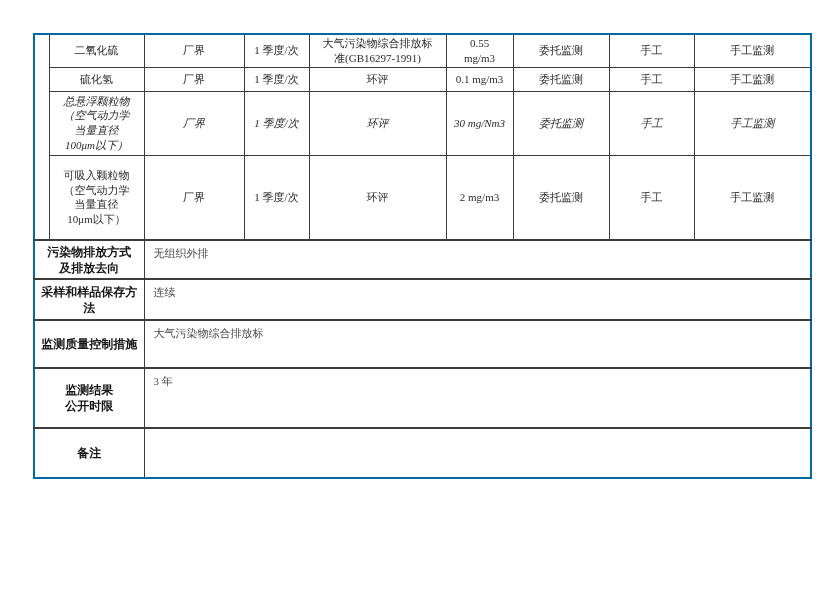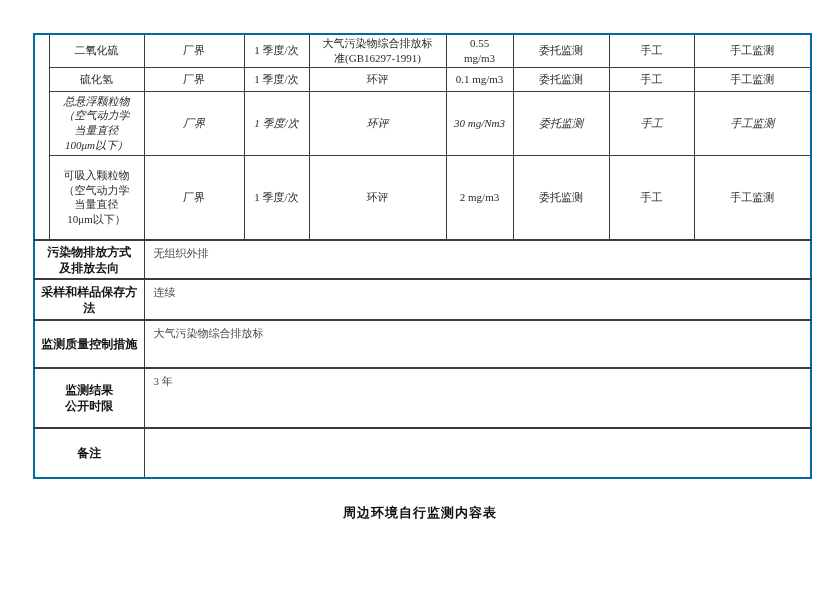--- a/index.html
+++ b/index.html
@@ -126,15 +126,14 @@
 公开时限</td>
         <td colspan="7" class="value">3 年</td>
       </tr>
       <tr class="info i5">
         <td colspan="2" class="label preline">备注</td>
         <td colspan="7" class="value"></td>
       </tr>
     </tbody>
   </table>
 
-  <div class="footer-title">周边环境自行监测内容表</div>
 
 </div>
 
 </body></html>

